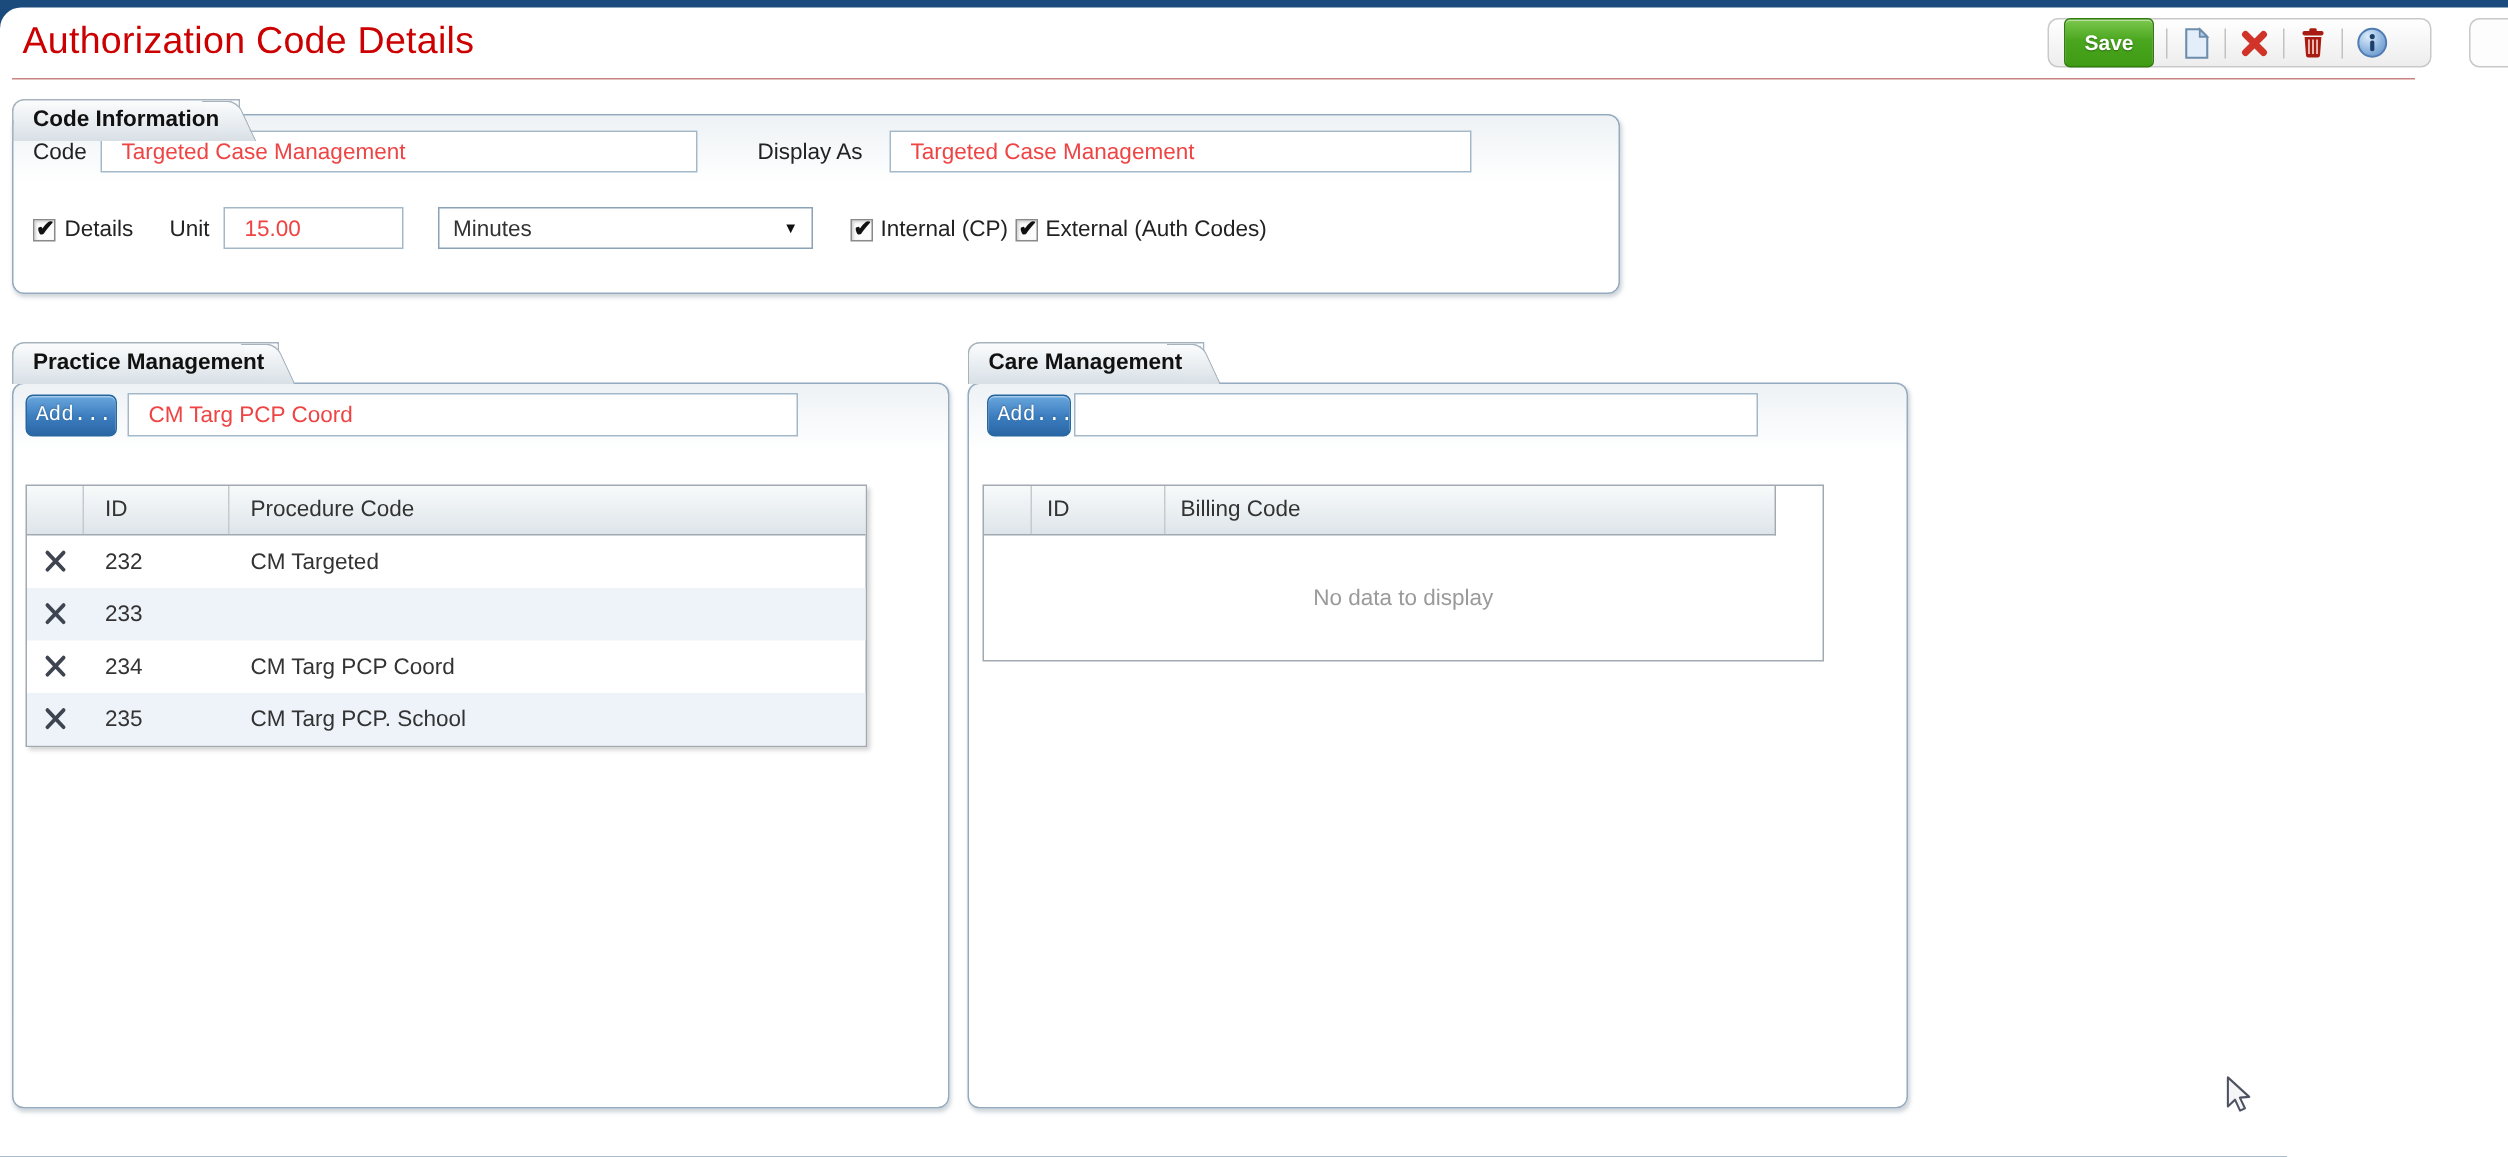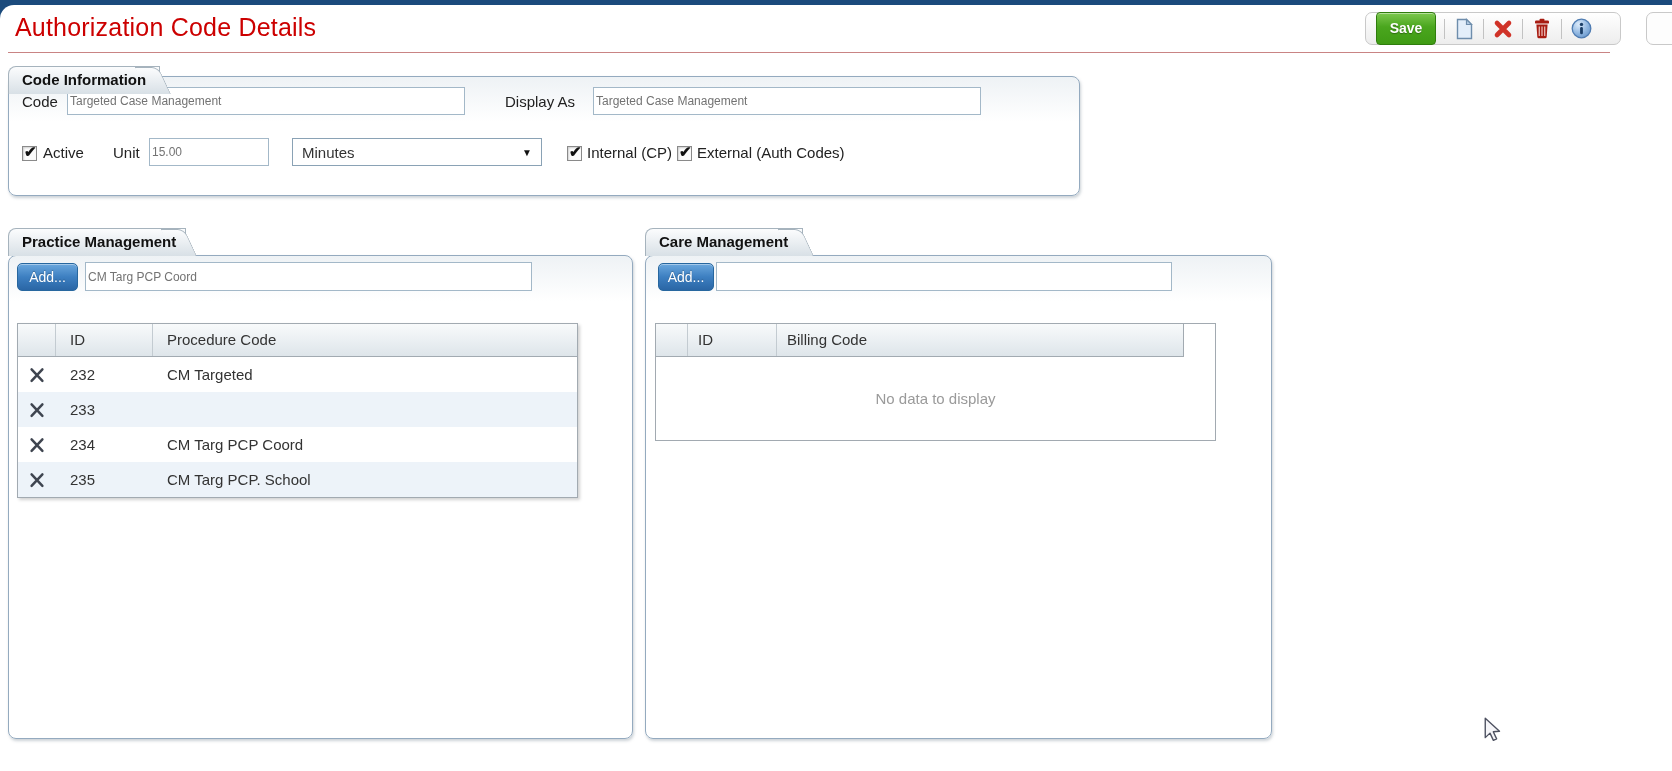--- a/index.html
+++ b/index.html
@@ -33,30 +33,30 @@
     border-top-left-radius:8px}
   .tab-slant{position:absolute;top:0;right:-12px;width:24px;height:100%;box-sizing:border-box;
     background:linear-gradient(#fbfcfd,#d8e0e6);border-top:1px solid #a6b3bd;border-right:1px solid #a6b3bd;
     transform:skewX(25deg);transform-origin:bottom left;border-top-right-radius:7px}
   .tab-label{position:relative;display:block;padding-left:13px;line-height:26px;font-weight:bold;color:#111}
 
   
   .panel{position:absolute;box-sizing:border-box;background:linear-gradient(#eef2f5,#ffffff 45px);
     border:1px solid #94aabf;border-radius:8px;box-shadow:1px 2px 3px rgba(110,125,140,.35);z-index:2}
   .lbl{position:absolute;line-height:28px;color:#222}
-  .tin{position:absolute;border:1px solid #a3b8c8;background:#fff;color:#737373;box-sizing:border-box;
-    font-family:"Liberation Sans",sans-serif;font-size:12px;padding:0 2px;outline:none}
+  .tin{position:absolute;border:1px solid #a3b8c8;background:#fff;color:#ef4444;box-sizing:border-box;
+    font-family:"Liberation Sans",sans-serif;font-size:15px;padding:0 13px;outline:none}
   .sel{position:absolute;border:1px solid #8aa2b5;background:#fff;box-sizing:border-box;cursor:pointer;
     display:flex;align-items:center;padding:0 9px;color:#333}
   .sel .arrow{position:absolute;right:9px;font-size:10px;color:#111}
   .cb{position:absolute;width:15px;height:15px;box-sizing:border-box;border:1px solid #8a8a8a;
     background:#fcfcfc;box-shadow:inset 1px 1px 2px rgba(0,0,0,.18);cursor:pointer}
   .cb.checked::after{content:"\2714";position:absolute;left:1px;top:-4px;font-size:15px;font-weight:bold;color:#111}
   .add-btn{position:absolute;border:1px solid #27679f;border-radius:5px;cursor:pointer;color:#fff;
-    background:linear-gradient(#6aa7dd,#3d7fc1 50%,#2a66a5);font-family:Liberation Sans, sans-serif;
+    background:linear-gradient(#6aa7dd,#3d7fc1 50%,#2a66a5);font-family:Liberation Mono, monospace;
     font-size:14px;text-shadow:0 -1px 1px rgba(0,0,0,.25);box-shadow:inset 0 1px 0 rgba(255,255,255,.4)}
 
   
   .gtable{position:absolute;box-sizing:border-box;border:1px solid #a2aab1;background:#fff;
     box-shadow:2px 2px 3px rgba(0,0,0,.18)}
   .thead{display:flex;height:33px;box-sizing:border-box;border-bottom:1px solid #a2aab1;
     background:linear-gradient(#f8fafb,#dee5ea)}
   .th{line-height:31px;color:#333;box-sizing:border-box}
   .sep-r{border-right:1px solid #c3cbd1}
   .p .th.c0{width:38px}.p .th.c1{width:97px;padding-left:14px}.p .th.c2{flex:1;padding-left:14px}
@@ -123,21 +123,21 @@
 </div>
 <div class="toolbar-frag"></div>
 
 <div class="panel" style="left:8px;top:76px;width:1072px;height:120px">
   <span class="lbl" style="left:13px;top:11px">Code</span>
   <input class="tin" style="left: 58px; top: 10px; width: 398px; height: 28px;" value="Targeted Case Management">
   <span class="lbl" style="left:496px;top:11px">Display As</span>
   <input class="tin" style="left: 584px; top: 10px; width: 388px; height: 28px;" value="Targeted Case Management">
 
   <span class="cb checked" style="left:13px;top:69px"></span>
-  <span class="lbl" style="left:34px;top:62px">Active</span>
+  <span class="lbl" style="left:34px;top:62px">Details</span>
   <span class="lbl" style="left:104px;top:62px">Unit</span>
   <input class="tin" style="left: 140px; top: 61px; width: 120px; height: 28px;" value="15.00">
   <div class="sel" style="left:283px;top:61px;width:250px;height:28px">
     <span>Minutes</span>
     <span class="arrow">▼</span>
   </div>
   <span class="cb checked" style="left:558px;top:69px"></span>
   <span class="lbl" style="left:578px;top:62px">Internal (CP)</span>
   <span class="cb checked" style="left:668px;top:69px"></span>
   <span class="lbl" style="left:688px;top:62px">External (Auth Codes)</span>

